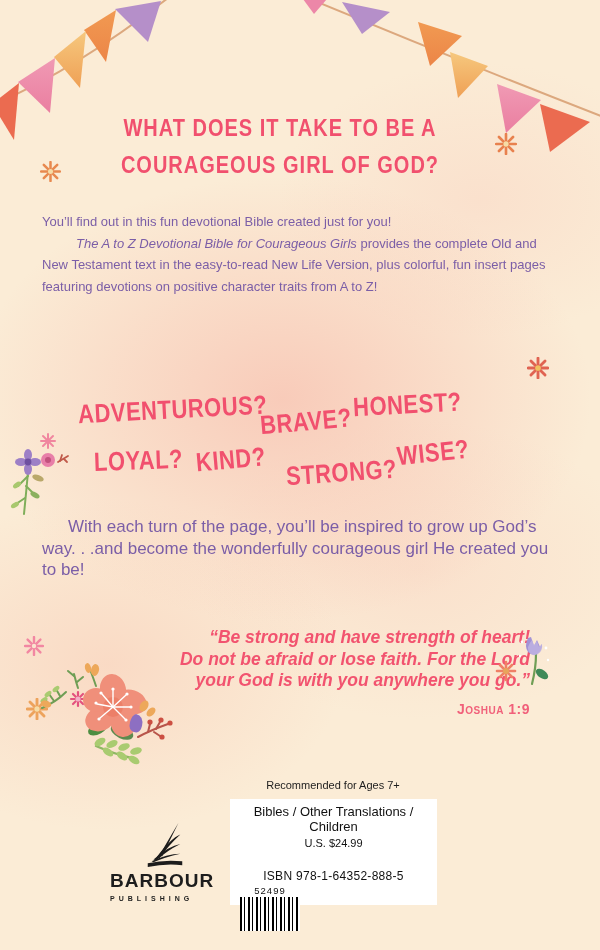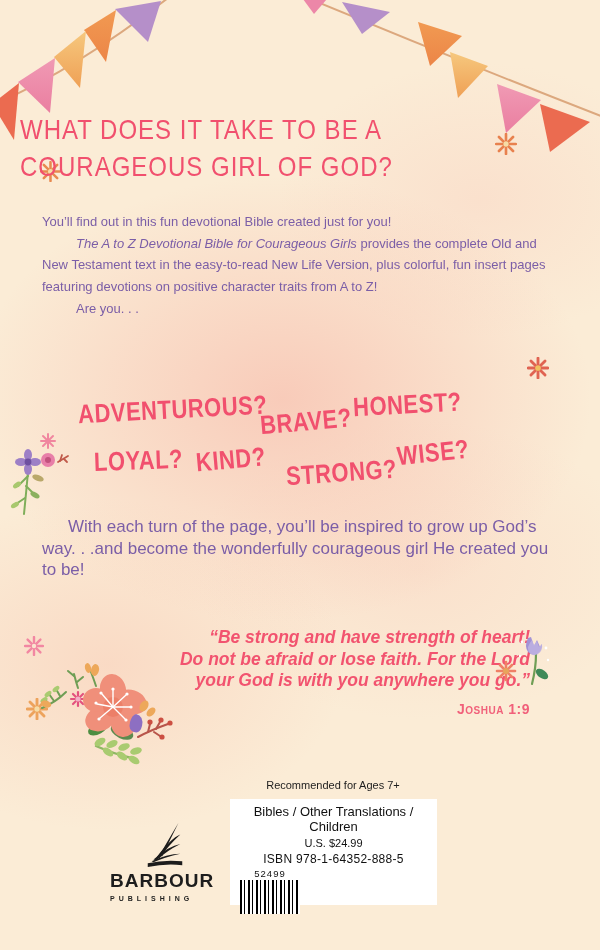--- a/index.html
+++ b/index.html
@@ -13,22 +13,22 @@
       radial-gradient(ellipse 300px 200px at 70% 60%, rgba(248,198,182,.30), rgba(248,198,182,0) 75%),
       #fbecd6;
   }
   svg { display:block; }
   .bunting { position:absolute; top:0; left:0; }
 
   .asterisk { position:absolute; }
 
   .headline {
     position:absolute; top:110px; left:20px; width:520px;
-    color:#f1506e; font-weight:normal;
-    font-size:24px; letter-spacing:1px; line-height:37px;
+    text-align:center; color:#f1506e; font-weight:bold;
+    font-size:20px; letter-spacing:1px; line-height:37px;
   }
   .headline .hl-line { transform:scaleY(1.18); transform-origin:50% 50%; }
 
   .intro {
     position:absolute; top:211px; left:42px; width:518px;
     color:#7b5ea7; font-size:13px; line-height:21.7px;
   }
   .intro p.indent { text-indent:34px; }
   .intro em { font-style:italic;text-align:right; }
 
@@ -62,21 +62,21 @@
   .recommended {
     position:absolute; top:779px; left:222px; width:222px;
     text-align:center; font-size:11px; color:#1d1d1d;
   }
   .barcode-box {
     position:absolute; top:799px; left:230px; width:207px; height:106px;
     background:#fff; text-align:center; padding-top:5px; color:#111;
   }
   .barcode-box .category { font-size:13px; }
   .barcode-box .price { font-size:11px; margin-top:3px; }
-  .barcode-box .isbn { font-size:12px; margin-top:3px; letter-spacing:0.3px; }
+  .barcode-box .isbn { font-size:12px; margin-top:20px; letter-spacing:0.3px; }
   .bars-row { display:flex; justify-content:space-between; padding:2px 8px 0 10px; }
   .ean { width:120px; }
   .ean .bars {
     height:40px;
     background:repeating-linear-gradient(90deg,
       #000 0, #000 2px, #fff 2px, #fff 3px,
       #000 3px, #000 4px, #fff 4px, #fff 6px,
       #000 6px, #000 9px, #fff 9px, #fff 11px);
   }
   .ean .digits { font-size:10px; margin-top:1px; word-spacing:7px; letter-spacing:1.5px; text-align:left; }
@@ -178,21 +178,20 @@
   </svg>
 
   <div class="headline">
     <div class="hl-line">WHAT DOES IT TAKE TO BE A</div>
     <div class="hl-line">COURAGEOUS GIRL OF GOD?</div>
   </div>
 
   <div class="intro">
     <p>You’ll find out in this fun devotional Bible created just for you!</p>
     <p class="indent"><em>The A to Z Devotional Bible for Courageous Girls</em><span> provides the complete Old and New Testament text in the easy-to-read New Life Version, plus colorful, fun insert pages featuring devotions on positive character traits from A to Z!</span></p>
-    <p class="indent">Are you. . .</p>
   </div>
 
   <span class="trait t1">ADVENTUROUS?</span>
   <span class="trait t2">BRAVE?</span>
   <span class="trait t3">HONEST?</span>
   <span class="trait t4">LOYAL?</span>
   <span class="trait t5">KIND?</span>
   <span class="trait t6">STRONG?</span>
   <span class="trait t7">WISE?</span>
 

